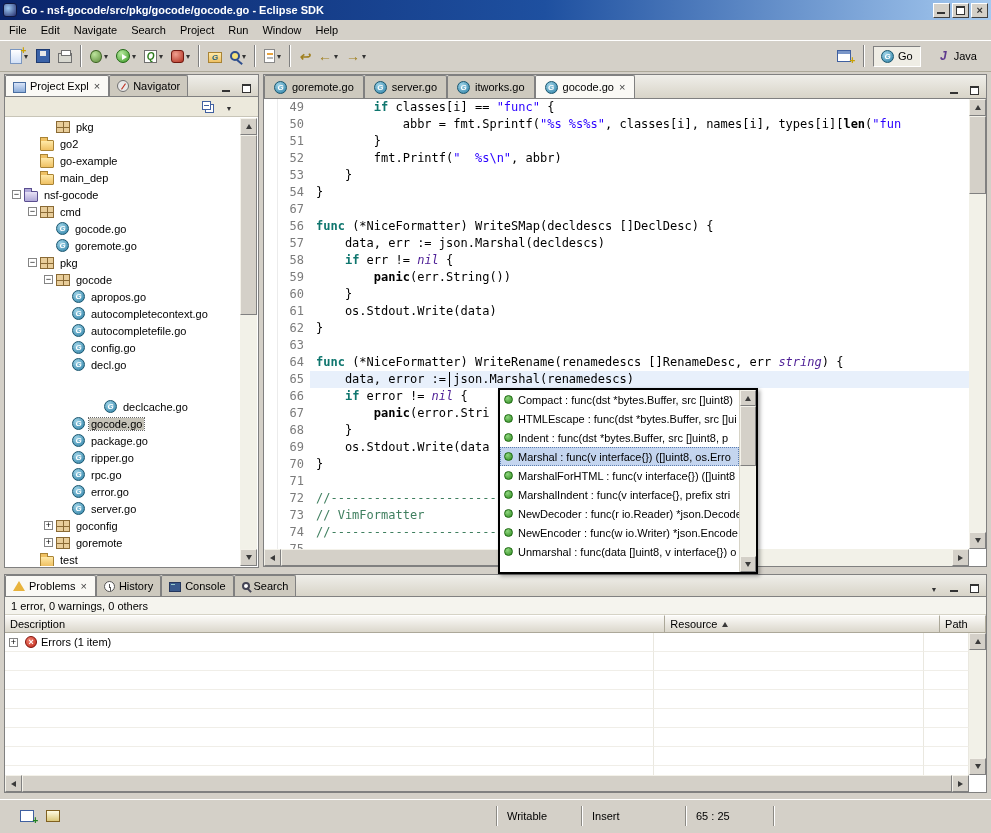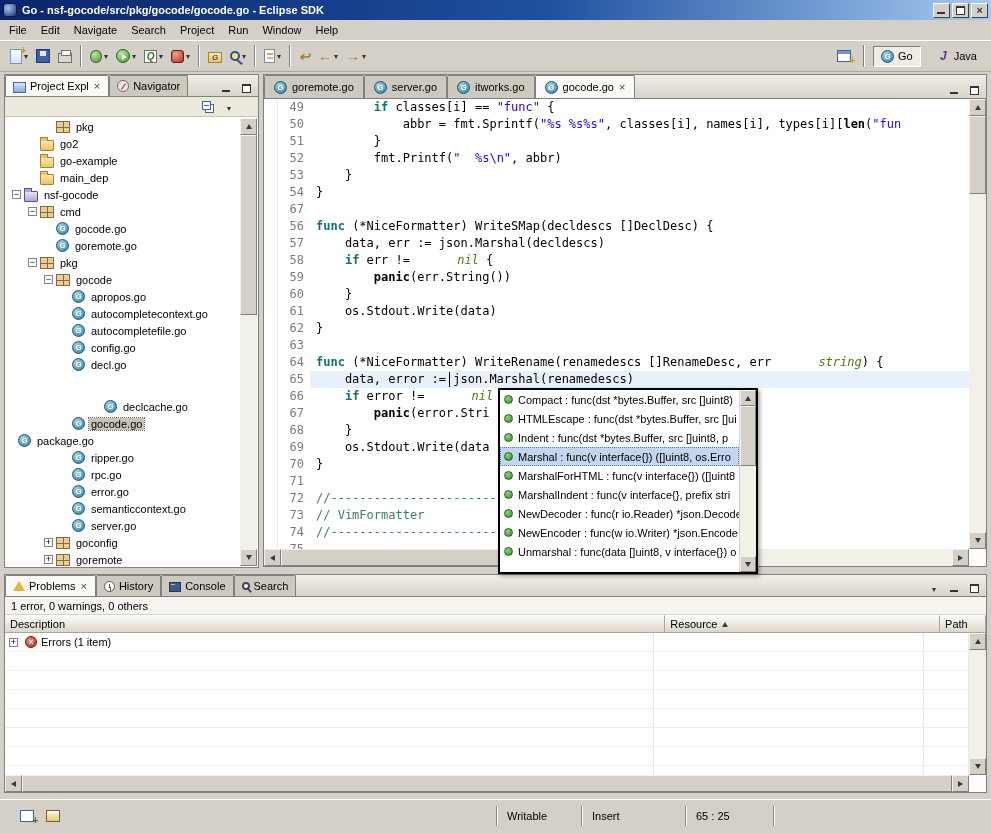--- a/index.html
+++ b/index.html
@@ -133,21 +133,21 @@
   .etab .close { font-size:11px; color:#444; }
   .gutter-annot { position:absolute; left:0; top:24px; width:14px; bottom:17px; background:#FFFFFF; border-right:1px solid #ECECEC; }
   .linenums { position:absolute; left:15px; top:24px; width:30px; bottom:17px; background:#fff; color:#7B7B7B;
     font-family:"DejaVu Sans Mono",monospace; font-size:12px; line-height:17px; text-align:right; padding-right:5px; overflow:hidden; }
   .code { position:absolute; left:46px; top:24px; right:17px; bottom:17px; background:#fff; overflow:hidden;
     font-family:"DejaVu Sans Mono",monospace; font-size:12px; line-height:17px; white-space:pre; }
   .cl { height:17px; padding-left:6px; }
   .cl.current { background:#E8F0FB; }
   .tk-p { color:#000; }
   .tk-k { color:#0f766e; font-weight:bold; }
-  .tk-ki { color:#4d7c0f; font-style:italic;margin-left:40px; }
+  .tk-ki { color:#4c1d95; font-style:italic; }
   .tk-b { color:#000; font-weight:bold; }
   .tk-s { color:#2A00FF; }
   .tk-c { color:#3F7F5F; }
   .caret { position:absolute; width:1px; height:15px; background:#000; left:185px; top:297px; }
 
   
   .popup { position:absolute; left:498px; top:388px; width:260px; height:186px; background:#fff; border:2px solid #000000; box-shadow:2px 2px 4px rgba(0,0,0,.35); z-index:20; }
   .popup-items { position:absolute; left:0; top:0; right:17px; bottom:0; overflow:hidden; }
   .pitem { height:19px; display:flex; align-items:center; padding:0 2px 0 4px; white-space:nowrap; overflow:hidden; }
   .pitem .i { margin-right:5px; }
@@ -383,44 +383,39 @@
         <div class="titem" style="padding-left: 86px; margin-top: 25px;">
           <div class="exp-blank"></div>
           <i class="i i-gofile"></i>
           <span class="tlabel">declcache.go</span>
         </div>
         <div class="titem selected" style="padding-left: 54px;">
           <div class="exp-blank"></div>
           <i class="i i-gofile"></i>
           <span class="tlabel">gocode.go</span>
         </div>
-        <div class="titem" style="">
+        <div class="titem" style="padding-left: 54px;">
           <div class="exp-blank"></div>
           <i class="i i-gofile"></i>
           <span class="tlabel">package.go</span>
         </div>
         <div class="titem" style="padding-left: 54px;">
           <div class="exp-blank"></div>
           <i class="i i-gofile"></i>
           <span class="tlabel">ripper.go</span>
         </div>
         <div class="titem" style="padding-left: 54px;">
           <div class="exp-blank"></div>
           <i class="i i-gofile"></i>
           <span class="tlabel">rpc.go</span>
         </div>
         <div class="titem" style="padding-left: 54px;">
           <div class="exp-blank"></div>
           <i class="i i-gofile"></i>
           <span class="tlabel">error.go</span>
-        </div>
-        <div class="titem" style="padding-left: 54px;">
-          <div class="exp-blank"></div>
-          <i class="i i-gofile"></i>
-          <span class="tlabel">semanticcontext.go</span>
         </div>
         <div class="titem" style="padding-left: 54px;">
           <div class="exp-blank"></div>
           <i class="i i-gofile"></i>
           <span class="tlabel">server.go</span>
         </div>
         <div class="titem" style="padding-left: 38px;">
           <div class="expander">+</div>
           <i class="i i-package-folder"></i>
           <span class="tlabel">goconfig</span>

